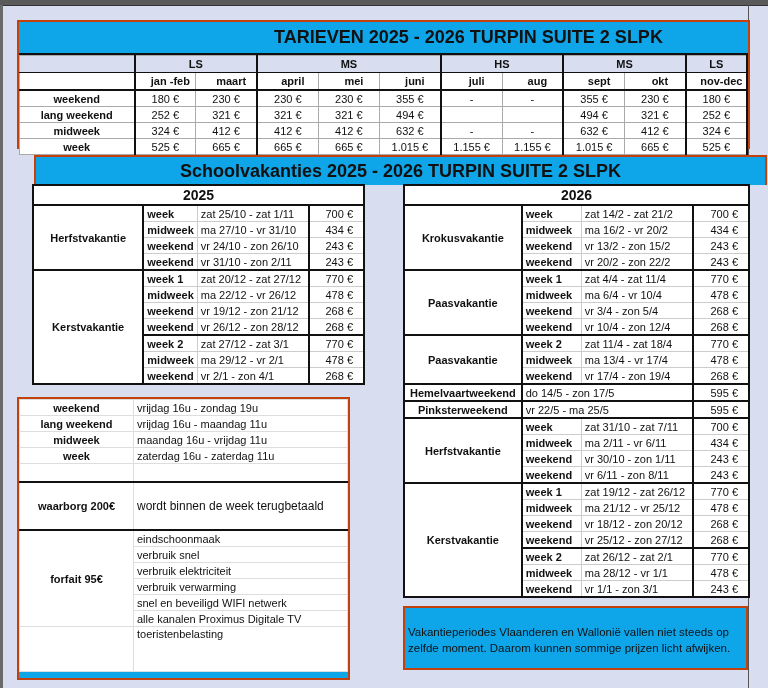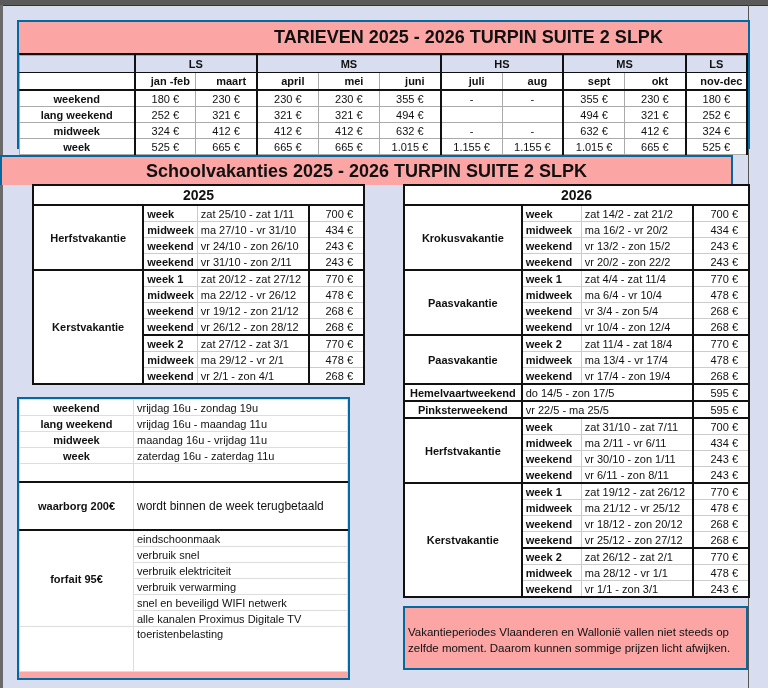--- a/index.html
+++ b/index.html
@@ -16,38 +16,38 @@
   }
   .ruler-left {
     position:absolute; left:0; top:5px; width:3px; height:683px;
     background:#6a6a6a;
   }
   .edge-right {
     position:absolute; left:748px; top:5px; width:1px; height:683px; background:#555;
   }
   table { border-collapse:collapse; background:#fff; }
   td, th { padding:0 3px; font-size:11px; line-height:14px; white-space:nowrap; }
-  .box { position:absolute; background:#fca5a5; border:2px solid #0369a1; box-sizing:border-box; }
+  .box { position:absolute; background:#0ea5e9; border:2px solid #c2410c; box-sizing:border-box; }
 
   
   #tarief { left:17px; top:20px; width:733px; height:129px; }
   #tarief .title {
     height:31px; border-bottom:2px solid #111; text-align:center;
     font-size:18px; font-weight:bold; line-height:31px; padding-left:170px;
   }
   #tarief table { width:100%; table-layout:fixed; }
   #tarief td { border:1px solid #aaa; text-align:center; height:15px; }
   #tarief tr.season td { background:#d8def0; font-weight:bold; border-bottom:1.5px solid #111; height:16px; }
   #tarief tr.months td { font-weight:bold; border-bottom:2px solid #111; height:16px;padding-left:13px; }
   #tarief td.lbl { font-weight:bold; border-right:2px solid #111; }
   #tarief td.grp { border-right:2px solid #111; }
 
   
   #school-title {
-    left:0; top:155px; width:733px; height:30px;
+    left:34px; top:155px; width:733px; height:30px;
     text-align:center; font-size:18px; font-weight:bold; line-height:28px;
     border-bottom:none;
   }
   .col-table { position:absolute; }
   .col-table td { border:1px solid #ccc; height:15px; }
   .col-table td.year { font-weight:bold; font-size:14px; text-align:center; border:2px solid #111; height:18px; }
   .col-table td.name { font-weight:bold; text-align:center; border:2px solid #111; background:#fff; }
   .col-table td.type { font-weight:bold; border-left:2px solid #111; }
   .col-table td.price { text-align:right; padding-right:10px; border-left:2px solid #111; border-right:2px solid #111; }
   .col-table tr.grp-end td { border-bottom:2px solid #111; }

